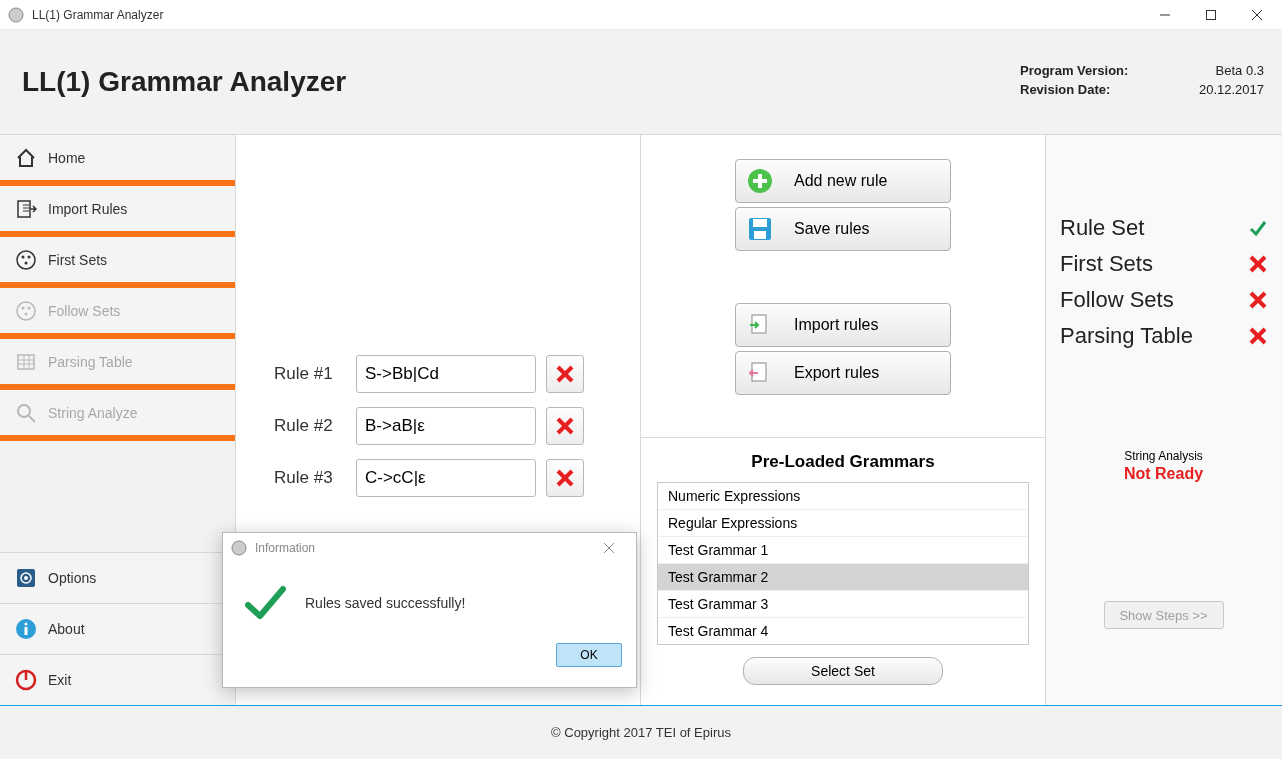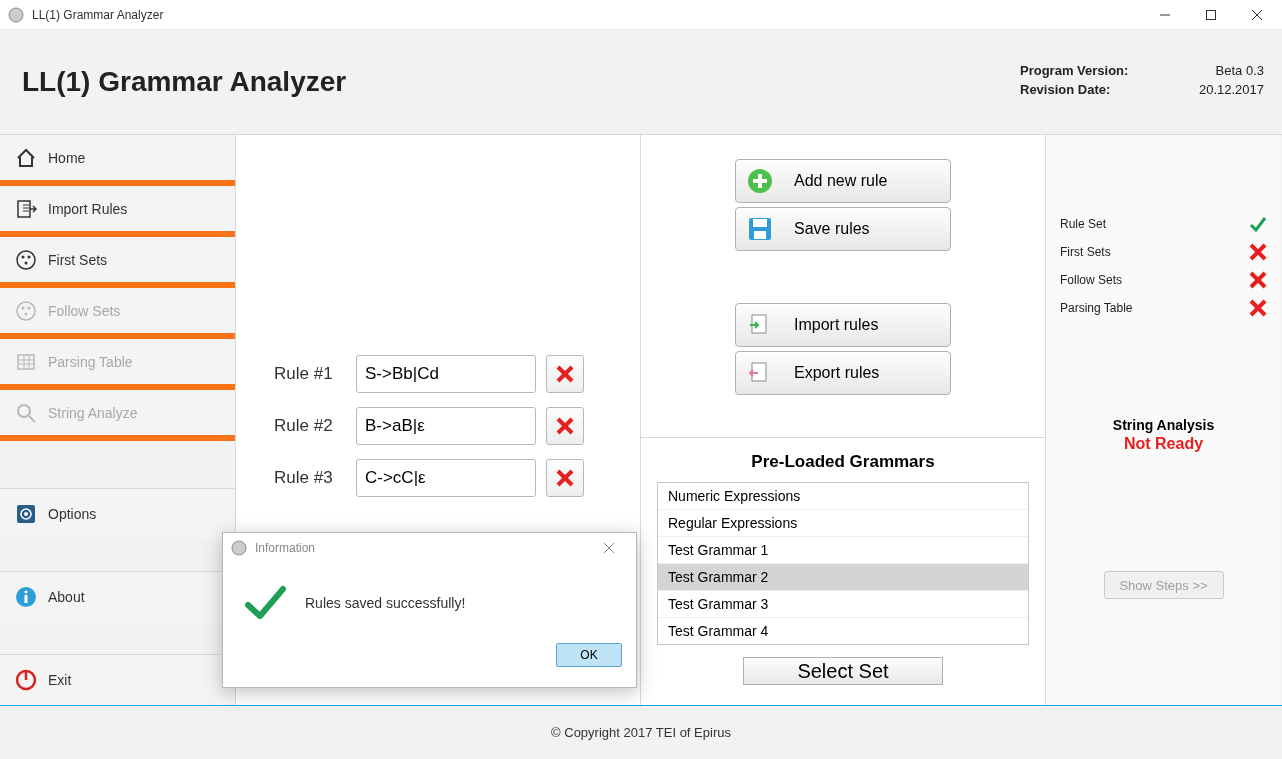--- a/index.html
+++ b/index.html
@@ -16,46 +16,46 @@
 .version-block .row { display: flex; margin-bottom: 4px; gap: 24px; }
 .version-block .lbl { font-weight: bold; width: 140px; }
 .version-block .val { width: 80px; text-align: right; }
 
 .body { display: flex; height: 570px; }
 .sidebar { width: 236px; background: #f2f2f2; border-right: 1px solid #d9d9d9; display: flex; flex-direction: column; }
 .sidebar .spacer { flex: 1; }
 .nav-item { height: 51px; display: flex; align-items: center; padding-left: 14px; border-bottom: 6px solid #f97316; font-size: 14px; color: #333; cursor: default; background: #f4f4f4; }
 .nav-item.disabled { color: #a8a8a8; }
 .nav-item .nav-icon { width: 24px; height: 24px; margin-right: 10px; display: flex; align-items: center; justify-content: center; }
-.nav-item.bottom { border-top: 1px solid #d9d9d9; border-bottom: none; margin-top: 32px; }
+.nav-item.bottom { border-top: 1px solid #d9d9d9; border-bottom: none; }
 .nav-item.bottom + .nav-item.bottom { border-top: 1px solid #d9d9d9; }
 
 .main { flex: 1; background: #f2f2f2; display: flex; }
 .rules-col { width: 405px; background: #fff; border-right: 1px solid #d9d9d9; padding-top: 220px; padding-left: 38px; }
 .rule-row { display: flex; align-items: center; margin-bottom: 14px; }
 .rule-lbl { width: 82px; font-size: 17px; color: #333; }
 .rule-input { width: 180px; height: 38px; border: 1px solid #b8b8b8; border-radius: 3px; padding: 0 8px; font-size: 17px; background: #fff; }
 .rule-del { width: 38px; height: 38px; margin-left: 10px; border: 1px solid #b8b8b8; border-radius: 3px; background: linear-gradient(#fdfdfd,#ededed); display: flex; align-items: center; justify-content: center; }
 
 .actions-col { width: 405px; background: #fff; border-right: 1px solid #d9d9d9; padding-top: 24px; }
 .action-btn { width: 216px; height: 44px; margin: 0 auto 4px auto; border: 1px solid #b0b0b0; border-radius: 4px; background: linear-gradient(#fdfdfd,#e8e8e8); display: flex; align-items: center; padding-left: 10px; }
 .action-btn .act-icon { width: 28px; height: 28px; margin-right: 20px; display:flex; align-items:center; justify-content:center;}
 .action-btn.gap { margin-top: 52px; }
 .preload-hdr { text-align: center; font-weight: bold; font-size: 17px; margin: 42px 0 10px 0;  border-top: 1px solid #d9d9d9; padding-top: 14px;}
 .grammar-list { margin: 0 16px; border: 1px solid #c8c8c8; background: #fff; }
 .grammar-item { padding: 5px 10px; font-size: 14px; border-bottom: 1px solid #eee; }
 .grammar-item:last-child { border-bottom: none; }
 .grammar-item.sel { background: #d4d4d4; }
-.select-set { display: block; width: 200px; height: 28px; margin: 12px auto 0 auto; border: 1px solid #b0b0b0; border-radius: 0; background: linear-gradient(#fdfdfd,#e8e8e8); font-size: 20px; }
+.select-set { display: block; width: 200px; height: 28px; margin: 12px auto 0 auto; border: 1px solid #b0b0b0; border-radius: 12px; background: linear-gradient(#fdfdfd,#e8e8e8); font-size: 14px; }
 
 .status-col { width: 235px; background: #f9f9f9; padding: 80px 14px 0 14px; }
-.status-row { display: flex; align-items: center; justify-content: space-between; font-size: 12px; margin-bottom: 10px; }
+.status-row { display: flex; align-items: center; justify-content: space-between; font-size: 22px; margin-bottom: 10px; }
 .status-row .slabel { color: #222; }
 .analysis-block { text-align: center; margin-top: 100px; }
-.analysis-block .t1 { font-size: 14px; font-weight: bold; }
+.analysis-block .t1 { font-size: 12px; font-weight: normal; }
 .analysis-block .t2 { font-size: 16px; font-weight: bold; color: #e62020; margin-top: 2px; }
 .show-steps { margin-top: 118px; width: 120px; height: 28px; border: 1px solid #c8c8c8; border-radius: 3px; background: #f0f0f0; color: #a0a0a0; font-size: 13px; margin-left: auto; margin-right: auto; display: flex; align-items: center; justify-content: center; }
 
 .footer { height: 54px; background: #f2f2f2; border-top: 1px solid #0ea5e9; display: flex; align-items: center; justify-content: center; font-size: 13px; color: #333; }
 
 .dialog { position: absolute; left: 222px; top: 532px; width: 415px; height: 156px; background: #fff; border: 1px solid #b8b8b8; box-shadow: 0 4px 18px rgba(0,0,0,0.25); }
 .dialog-title { height: 30px; background: #fff; display: flex; align-items: center; padding: 0 8px; color: #888; font-size: 12px; }
 .dialog-title .dicon { width: 16px; height: 16px; margin-right: 8px; }
 .dialog-title .dtitle { flex: 1; }
 .dialog-title .dclose { width: 24px; text-align: center; color: #888; font-size: 14px; }

